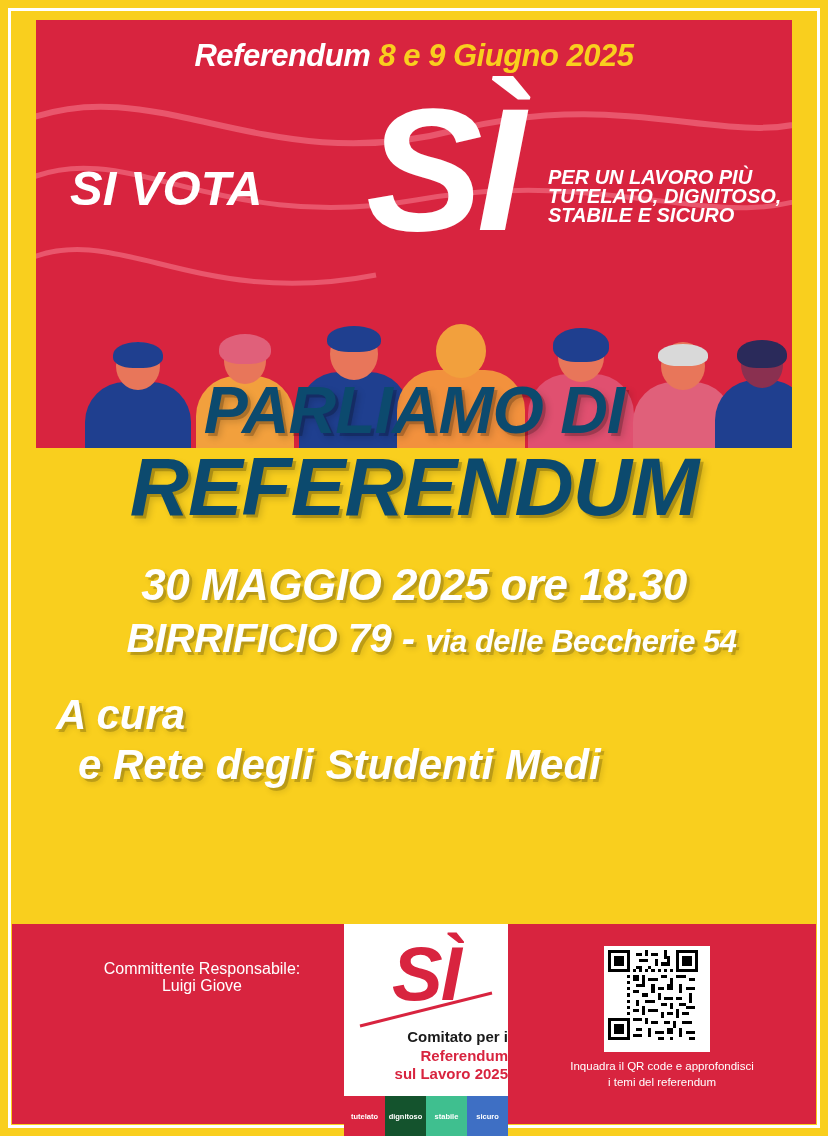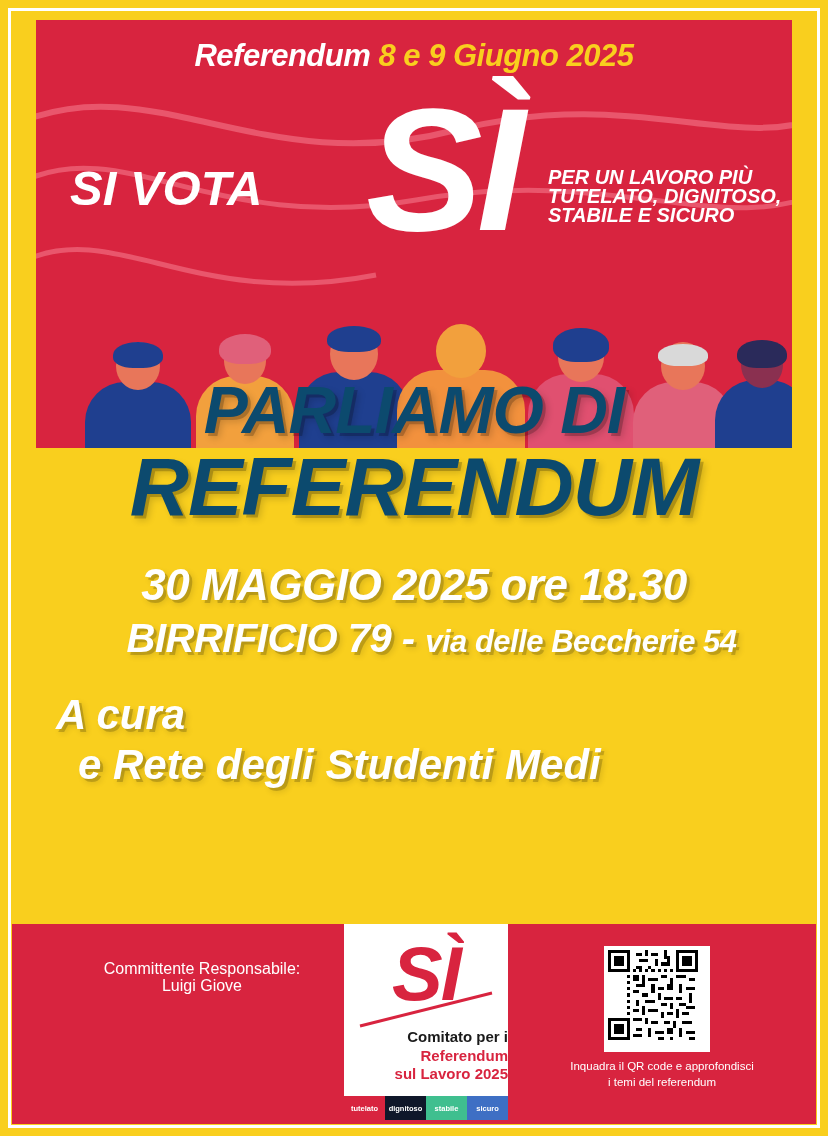--- a/index.html
+++ b/index.html
@@ -243,21 +243,21 @@
     font-weight: bold;
     margin-top: 12px;
   }
   .logo .cap .dark { color: #1a1a1a; display:block;}
   .logo .cap .red { color: #D8243F; display:block;}
   .swatches {
     position: absolute;
     left: 332px;
     top: 172px;
     width: 164px;
-    height: 24px;
+    height: 40px;
     display: flex;
   }
   .swatches div {
     flex: 1 1 0;
     color: #ffffff;
     font-size: 7.5px;
     font-weight: bold;
     display: flex;
     align-items: center;
     justify-content: center;
@@ -385,21 +385,21 @@
       <div class="slash"></div>
       <div class="cap">
         <span class="dark">Comitato per i</span>
         <span class="red">Referendum</span>
         <span class="red">sul Lavoro 2025</span>
       </div>
     </div>
 
     <div class="swatches">
       <div style="background:#D8243F;">tutelato</div>
-      <div style="background:#0f172a;">dignitoso</div>
+      <div style="background:#14532d;">dignitoso</div>
       <div style="background:#3FBF8F;">stabile</div>
       <div style="background:#3E6FC4;">sicuro</div>
     </div>
 
     <div class="qr">
       <svg width="90" height="90" viewBox="0 0 29 29" shape-rendering="crispEdges">
         <rect width="29" height="29" fill="#ffffff"></rect>
         <g fill="#000000">
 
           <rect x="0" y="0" width="7" height="1"></rect>

